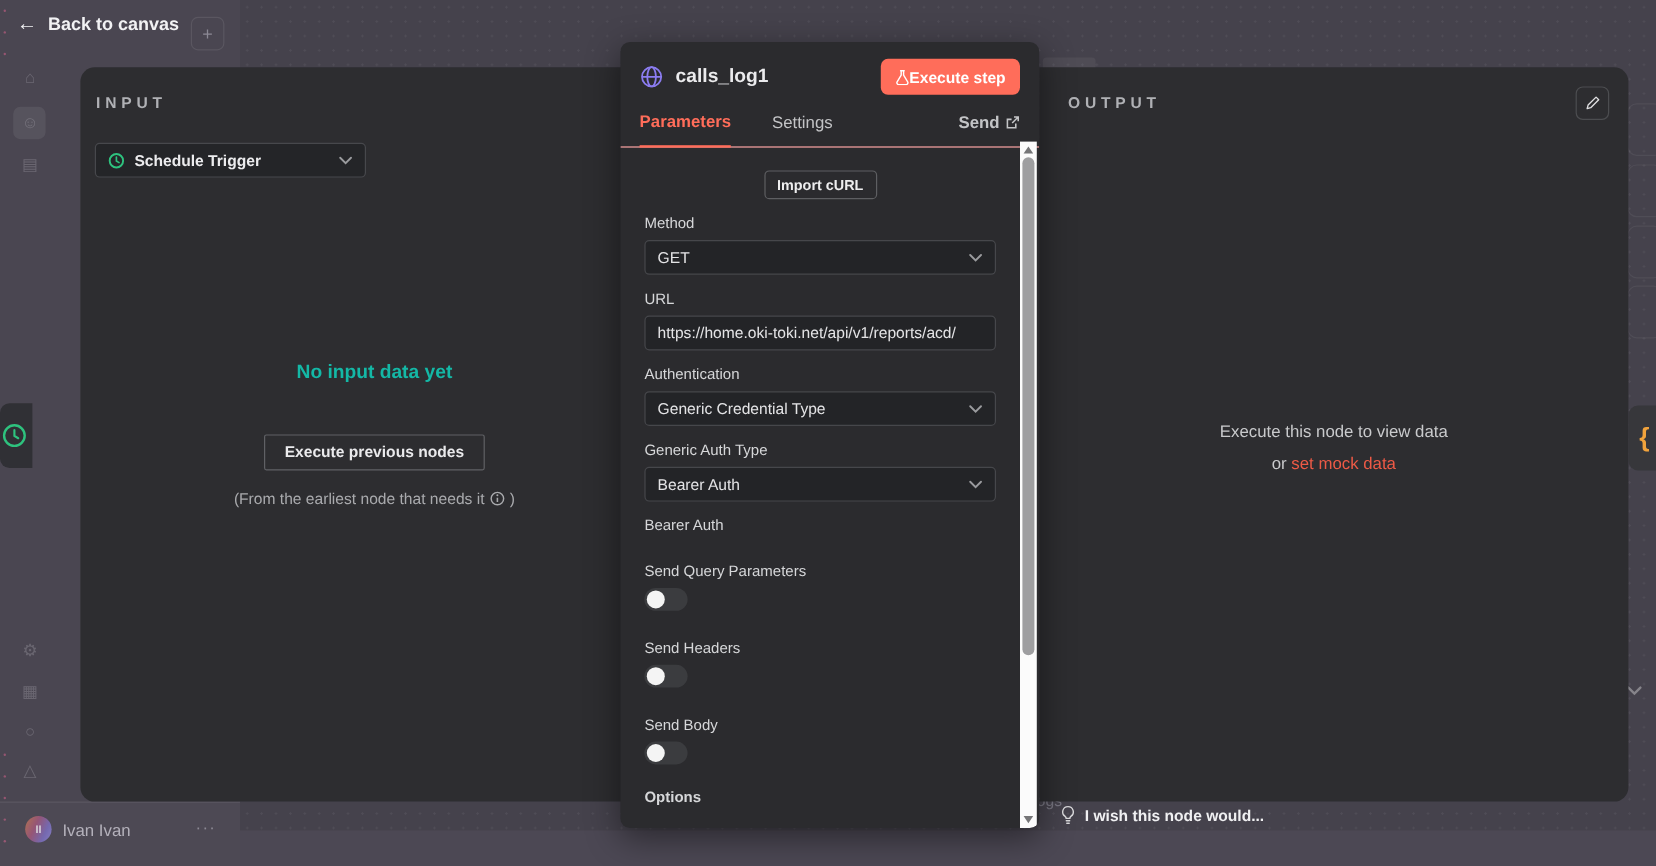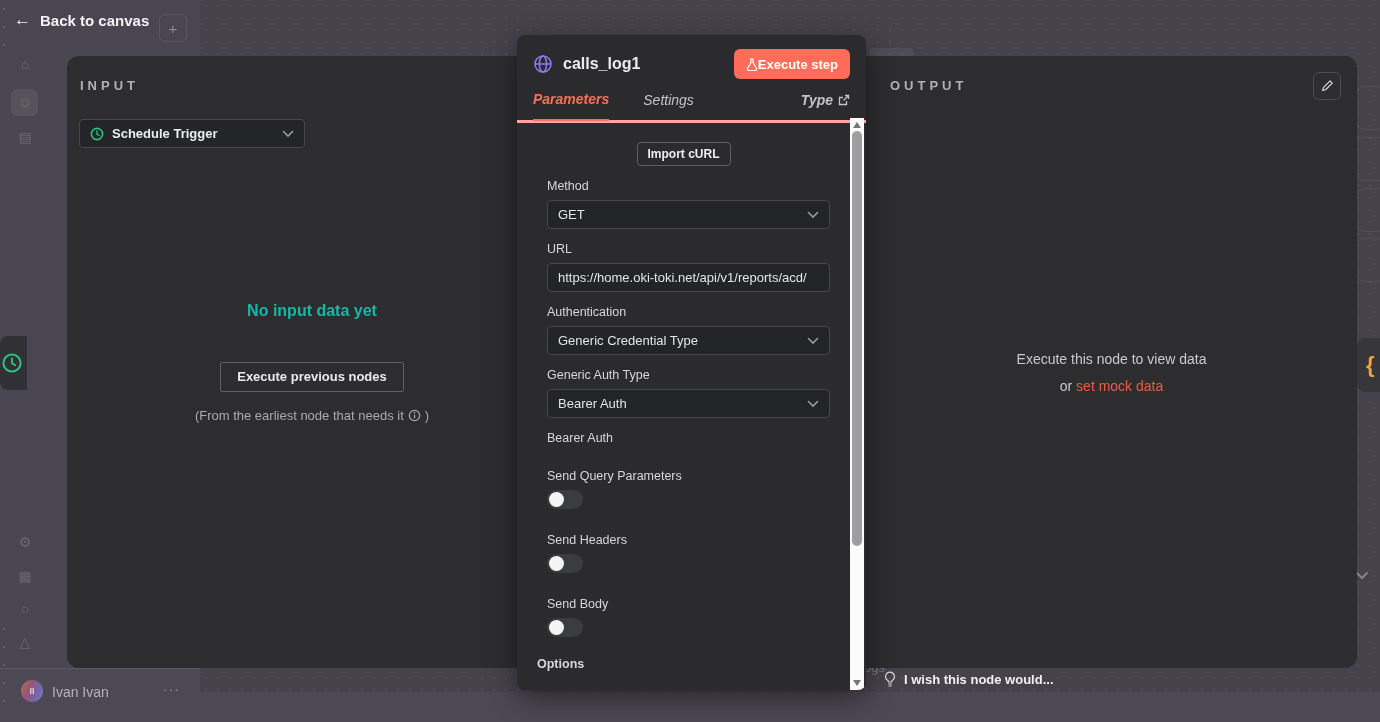--- a/index.html
+++ b/index.html
@@ -68,30 +68,30 @@
     border-radius:8px 0 0 8px; z-index:12; display:flex; align-items:center; }
   .brace { font-size:22px; font-weight:bold; color:#f2a33c; margin-left:9px; }
 
   
   .modal { position:absolute; left:517px; top:35px; width:349px; height:655px; background:#2b2b2e;
     border-radius:8px; z-index:20; box-shadow:0 8px 28px rgba(0,0,0,.45); overflow:hidden; }
   .modal-head { display:flex; align-items:center; padding:14px 16px 0 16px; }
   .node-title { font-size:16px; font-weight:bold; color:#ebebed; margin-left:10px; }
   .exec-step-btn { margin-left:auto; height:30px; padding:0 12px; background:#ff6d5a; border:none; border-radius:6px;
     color:#fff; font-size:13px; font-weight:bold; font-family:inherit; display:flex; align-items:center; cursor:pointer; }
-  .tabs { display:flex; align-items:flex-end; padding:0 16px; margin-top:10px; border-bottom:3px solid #fca5a5; height:34px;font-style:italic; }
+  .tabs { display:flex; align-items:flex-end; padding:0 16px; margin-top:10px; border-bottom:1px solid #fca5a5; height:34px; }
   .tab { font-size:14px; padding-bottom:12px; cursor:pointer; }
   .tab.active { color:#ff6d5a; font-weight:bold; border-bottom:2px solid #ff6d5a; margin-bottom:-1px; }
   .tab.plain { color:#c3c4c6; margin-left:34px; }
   .tab.docs { margin-left:auto; color:#c3c4c6; display:flex; align-items:center; gap:5px; font-weight:bold; }
   .form { padding:0 36px 0 20px; }
   .curl-row { display:flex; justify-content:center; margin-top:19px; }
   .curl-btn { height:24px; padding:0 10px; background:transparent; border:1px solid #5e5f62; border-radius:4px;
     color:#eeeeef; font-size:12px; font-weight:bold; font-family:inherit; cursor:pointer; }
-  .field { margin-top:13px;margin-left:10px; }
+  .field { margin-top:13px; }
   .field.toggle-field { margin-top:24px; }
   .f-label { font-size:12.5px; color:#d6d7d9; margin-bottom:7px; }
   .control { height:29px; background:#232427; border:1px solid #46474b; border-radius:4px;
     display:flex; align-items:center; padding:0 10px; font-size:13px; color:#e4e4e6; cursor:pointer; }
   .control input { background:transparent; border:none; outline:none; color:#e4e4e6; font-size:13px; font-family:inherit; width:100%; }
   .cred-row { display:flex; align-items:center; gap:10px; }
   .cred-row .control { flex:1; }
   .toggle { width:36px; height:19px; border-radius:10px; background:#3b3c3f; position:relative; cursor:pointer; }
   .toggle .knob { position:absolute; left:2px; top:2px; width:15px; height:15px; border-radius:50%; background:#f4f4f4; }
   .options-label { margin-top:20px; font-size:12.5px; font-weight:bold; color:#d6d7d9; }
@@ -249,21 +249,21 @@
             <path d="M4.5 1h3 M5 1v3.6l-3.4 5.6A1.5 1.5 0 0 0 3 12.5h6a1.5 1.5 0 0 0 1.4-2.3L7 4.6V1" fill="none" stroke="#fff" stroke-width="1.2" stroke-linecap="round"></path>
           </svg>
       </span>
       <span>Execute step</span>
     </button>
   </div>
   <div class="tabs">
     <div class="tab active">Parameters</div>
     <div class="tab plain">Settings</div>
     <div class="tab docs">
-      <span>Type</span>
+      <span>Send</span>
       <span>
         <svg width="12" height="12" viewBox="0 0 12 12">
             <g fill="none" stroke="#c3c4c6" stroke-width="1.3">
               <path d="M8.5 7v3.5h-7v-7H5"></path>
               <path d="M7 1.5h3.5V5 M10.5 1.5L5.5 6.5"></path>
             </g>
           </svg>
       </span>
     </div>
   </div>

